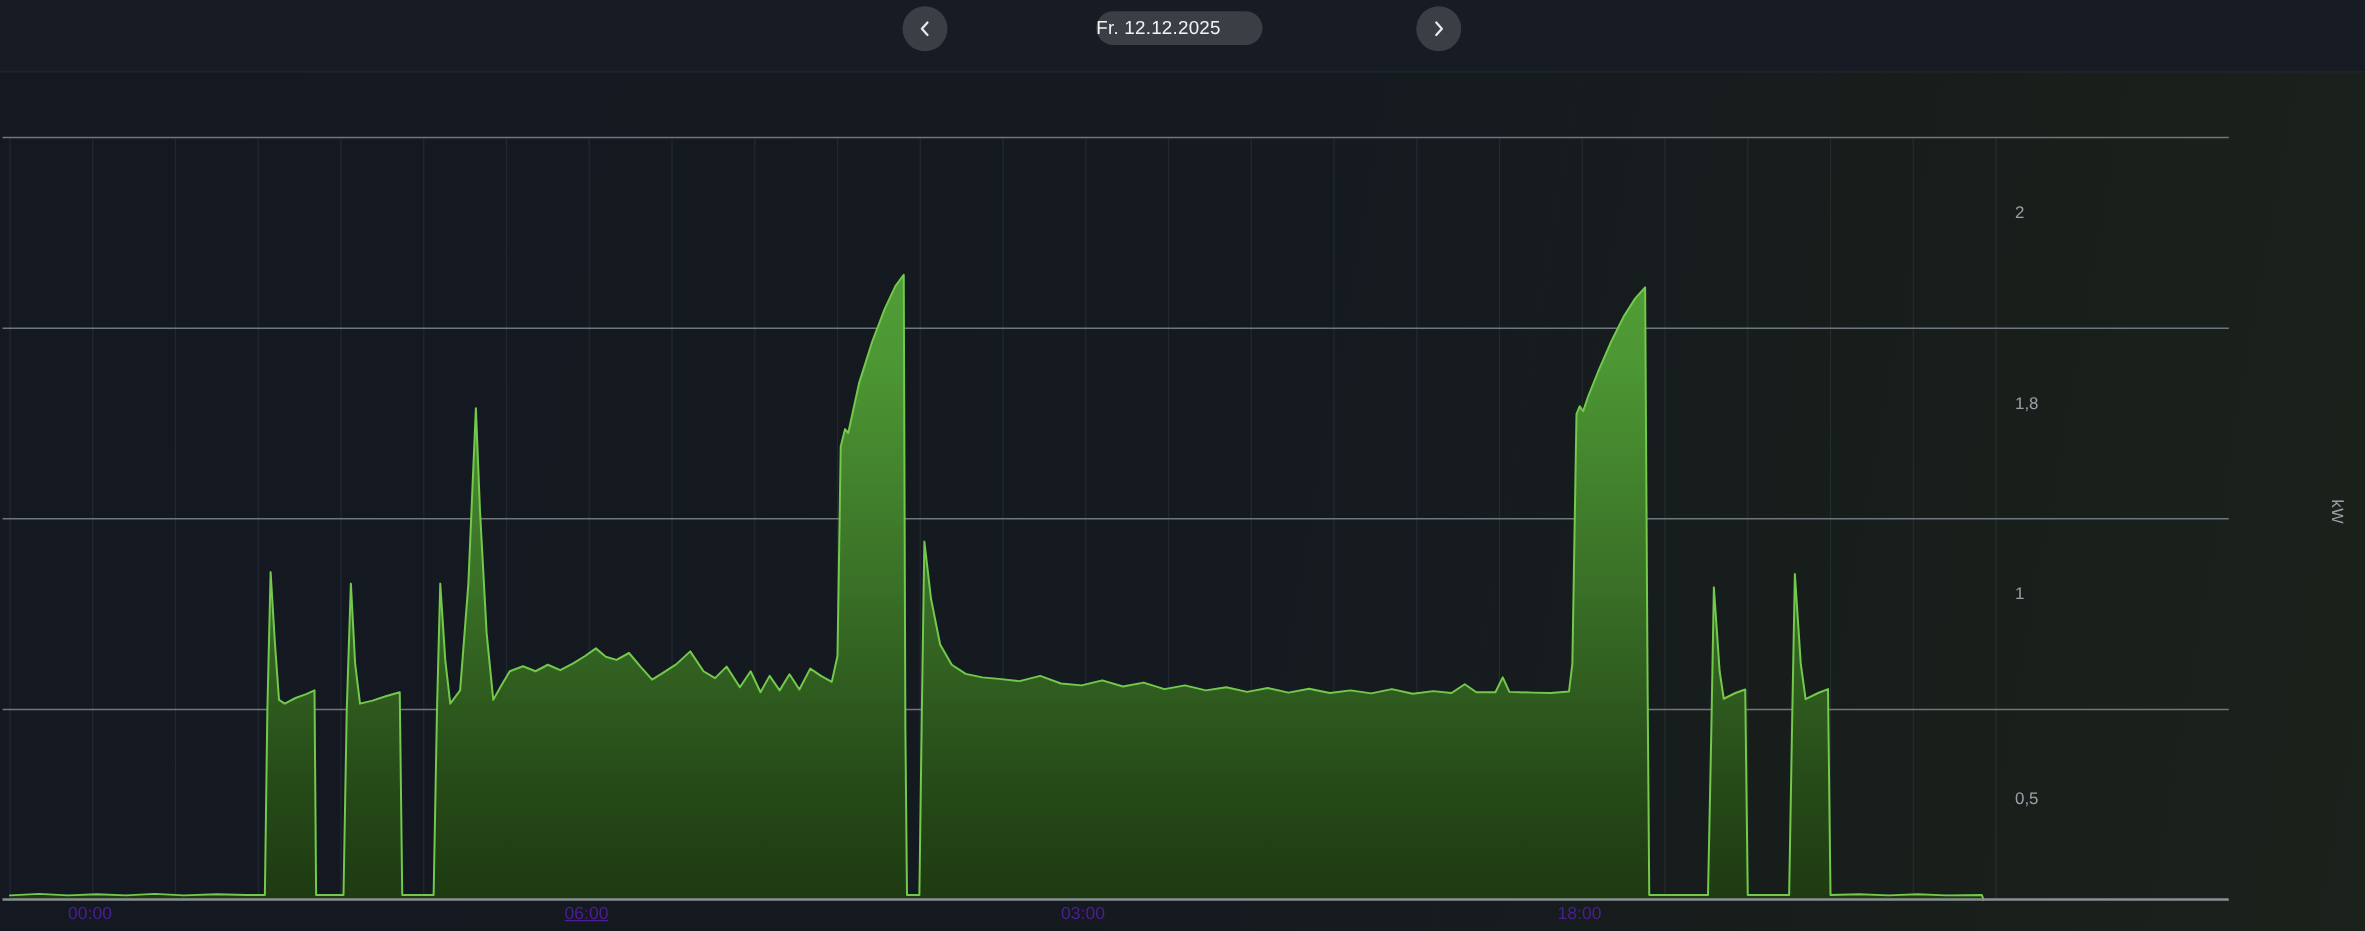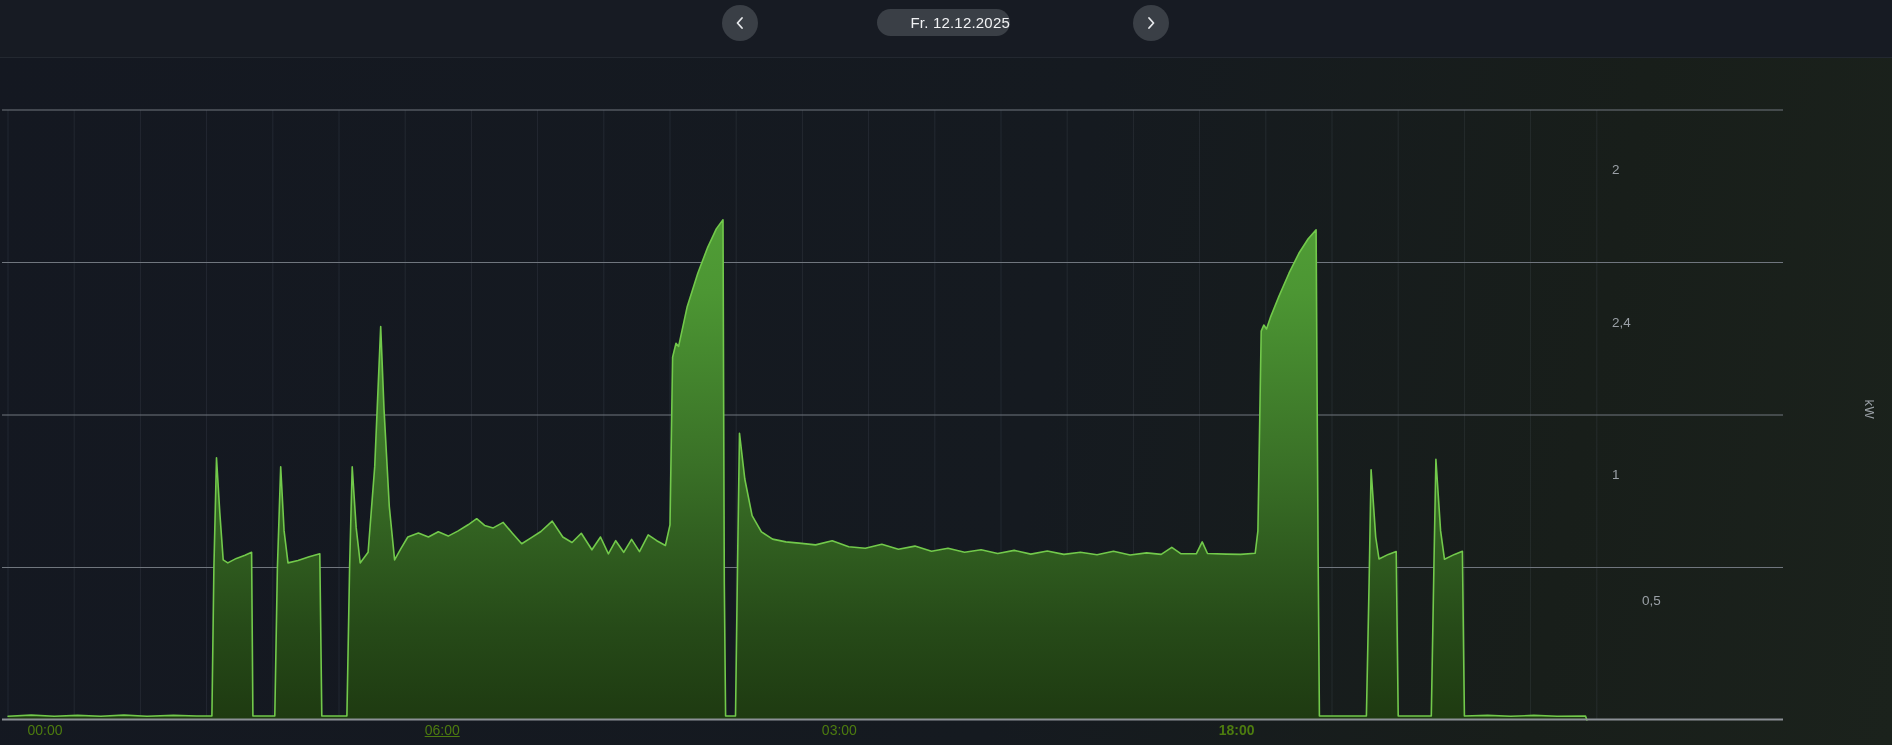--- a/index.html
+++ b/index.html
@@ -16,27 +16,27 @@
   .nav-btn{
     position:absolute;top:5px;width:36px;height:36px;border-radius:50%;
     background:#3a3f46;border:none;display:flex;align-items:center;justify-content:center;
     cursor:pointer;padding:0;
   }
   .nav-btn.prev{left:722px;}
   .nav-btn.next{left:1133px;}
   .date-pill{
     position:absolute;left:877px;top:9px;width:133px;height:27px;border-radius:14px;
     background:#3a3f46;color:#f1f2f4;font-size:15px;font-weight:500;letter-spacing:.2px;
-    display:flex;align-items:center;justify-content:flex-end;cursor:pointer;
+    display:flex;align-items:center;justify-content:flex-start;cursor:pointer;
   }
   .chart{position:absolute;top:0;left:0;width:1892px;height:745px;z-index:1;}
   #chart-svg{position:absolute;top:0;left:0;}
   .x-tick{
     position:absolute;top:722px;transform:translateX(-50%);
-    color:#4d7c0f;font-size:14px;white-space:nowrap;z-index:2;
+    color:#4c1d95;font-size:14px;white-space:nowrap;z-index:2;margin-left:27px;
   }
   .y-tick{
     position:absolute;left:1612px;color:#9aa0a6;font-size:13.5px;z-index:2;white-space:nowrap;
   }
   .unit-label{
     position:absolute;left:1860px;top:402px;color:#9aa0a6;font-size:13px;
     transform:rotate(90deg);transform-origin:center;z-index:2;letter-spacing:.5px;
   }
 </style>
 </head>
@@ -99,20 +99,20 @@
       <line x1="2" y1="415.0" x2="1783" y2="415.0" stroke="#70767e" stroke-width="1.2"></line>
       <line x1="2" y1="567.5" x2="1783" y2="567.5" stroke="#70767e" stroke-width="1.2"></line>
       <path d="M 8.0 720 L 8.0 716.3 L 31.2 715.1 L 54.3 716.3 L 77.5 715.4 L 100.7 716.3 L 123.9 715.1 L 147.0 716.3 L 173.5 715.4 L 196.7 716.0 L 211.9 716.0 L 213.9 567.5 L 216.5 457.7 L 219.8 512.6 L 223.2 559.9 L 227.8 562.9 L 236.4 558.4 L 245.0 555.3 L 251.6 552.3 L 252.9 716.0 L 274.8 716.0 L 277.4 567.5 L 280.7 466.9 L 284.1 530.9 L 288.0 562.9 L 298.0 560.5 L 309.2 556.8 L 319.8 553.8 L 321.8 716.0 L 346.9 716.0 L 349.6 567.5 L 352.2 466.9 L 356.2 527.9 L 360.2 562.9 L 368.1 552.3 L 374.7 466.9 L 380.7 326.6 L 384.0 408.9 L 389.3 506.5 L 394.6 559.9 L 400.6 549.2 L 407.8 537.0 L 418.4 533.0 L 428.4 537.0 L 438.3 531.8 L 448.2 536.1 L 458.2 530.9 L 468.1 524.8 L 476.7 518.7 L 484.6 525.4 L 493.2 527.9 L 503.2 522.4 L 512.4 533.3 L 521.7 543.7 L 531.0 537.9 L 540.9 531.5 L 552.2 521.1 L 562.8 537.0 L 572.0 542.5 L 581.3 533.3 L 591.9 549.8 L 600.5 537.0 L 608.4 553.8 L 615.7 540.7 L 623.7 552.3 L 631.6 539.4 L 639.5 551.6 L 648.2 534.9 L 656.8 540.7 L 665.4 545.5 L 670.0 524.8 L 672.6 357.1 L 676.0 343.3 L 678.6 346.4 L 687.2 306.7 L 697.8 273.2 L 707.7 247.3 L 716.3 228.9 L 723.0 219.8 L 724.3 582.8 L 725.6 716.0 L 735.5 716.0 L 737.5 567.5 L 739.5 433.3 L 744.8 479.0 L 752.1 515.6 L 761.4 531.8 L 772.6 539.1 L 785.9 541.9 L 799.1 543.1 L 815.6 544.9 L 832.2 540.7 L 848.7 546.8 L 865.3 548.3 L 881.8 544.3 L 898.4 549.2 L 914.9 546.1 L 931.5 551.3 L 948.0 548.3 L 964.6 552.3 L 981.1 549.8 L 997.7 553.5 L 1014.2 550.4 L 1030.8 554.1 L 1047.3 551.0 L 1063.9 554.4 L 1080.4 552.3 L 1097.0 554.7 L 1113.5 551.3 L 1130.1 555.0 L 1146.6 552.9 L 1161.2 554.4 L 1171.8 547.4 L 1181.1 553.8 L 1196.3 553.8 L 1202.2 541.9 L 1207.5 553.5 L 1226.1 554.1 L 1240.6 554.4 L 1255.2 553.2 L 1257.9 530.9 L 1261.2 331.1 L 1263.8 325.0 L 1266.5 329.0 L 1270.4 317.4 L 1279.0 296.1 L 1289.0 273.2 L 1298.9 253.3 L 1308.2 238.7 L 1316.1 229.9 L 1318.1 552.3 L 1319.4 716.0 L 1366.4 716.0 L 1369.1 582.8 L 1371.1 469.9 L 1375.7 537.0 L 1379.0 559.0 L 1388.3 554.4 L 1396.2 551.6 L 1398.2 716.0 L 1431.3 716.0 L 1433.9 567.5 L 1435.9 459.2 L 1440.6 530.9 L 1444.5 559.3 L 1454.5 554.4 L 1462.4 551.3 L 1464.4 716.0 L 1487.6 715.4 L 1510.7 716.3 L 1533.9 715.4 L 1557.1 716.3 L 1585.5 716.0 L 1586.9 720.0 L 1586.9 720 Z" fill="url(#fillGrad)"></path>
       <path d="M 8.0 716.3 L 31.2 715.1 L 54.3 716.3 L 77.5 715.4 L 100.7 716.3 L 123.9 715.1 L 147.0 716.3 L 173.5 715.4 L 196.7 716.0 L 211.9 716.0 L 213.9 567.5 L 216.5 457.7 L 219.8 512.6 L 223.2 559.9 L 227.8 562.9 L 236.4 558.4 L 245.0 555.3 L 251.6 552.3 L 252.9 716.0 L 274.8 716.0 L 277.4 567.5 L 280.7 466.9 L 284.1 530.9 L 288.0 562.9 L 298.0 560.5 L 309.2 556.8 L 319.8 553.8 L 321.8 716.0 L 346.9 716.0 L 349.6 567.5 L 352.2 466.9 L 356.2 527.9 L 360.2 562.9 L 368.1 552.3 L 374.7 466.9 L 380.7 326.6 L 384.0 408.9 L 389.3 506.5 L 394.6 559.9 L 400.6 549.2 L 407.8 537.0 L 418.4 533.0 L 428.4 537.0 L 438.3 531.8 L 448.2 536.1 L 458.2 530.9 L 468.1 524.8 L 476.7 518.7 L 484.6 525.4 L 493.2 527.9 L 503.2 522.4 L 512.4 533.3 L 521.7 543.7 L 531.0 537.9 L 540.9 531.5 L 552.2 521.1 L 562.8 537.0 L 572.0 542.5 L 581.3 533.3 L 591.9 549.8 L 600.5 537.0 L 608.4 553.8 L 615.7 540.7 L 623.7 552.3 L 631.6 539.4 L 639.5 551.6 L 648.2 534.9 L 656.8 540.7 L 665.4 545.5 L 670.0 524.8 L 672.6 357.1 L 676.0 343.3 L 678.6 346.4 L 687.2 306.7 L 697.8 273.2 L 707.7 247.3 L 716.3 228.9 L 723.0 219.8 L 724.3 582.8 L 725.6 716.0 L 735.5 716.0 L 737.5 567.5 L 739.5 433.3 L 744.8 479.0 L 752.1 515.6 L 761.4 531.8 L 772.6 539.1 L 785.9 541.9 L 799.1 543.1 L 815.6 544.9 L 832.2 540.7 L 848.7 546.8 L 865.3 548.3 L 881.8 544.3 L 898.4 549.2 L 914.9 546.1 L 931.5 551.3 L 948.0 548.3 L 964.6 552.3 L 981.1 549.8 L 997.7 553.5 L 1014.2 550.4 L 1030.8 554.1 L 1047.3 551.0 L 1063.9 554.4 L 1080.4 552.3 L 1097.0 554.7 L 1113.5 551.3 L 1130.1 555.0 L 1146.6 552.9 L 1161.2 554.4 L 1171.8 547.4 L 1181.1 553.8 L 1196.3 553.8 L 1202.2 541.9 L 1207.5 553.5 L 1226.1 554.1 L 1240.6 554.4 L 1255.2 553.2 L 1257.9 530.9 L 1261.2 331.1 L 1263.8 325.0 L 1266.5 329.0 L 1270.4 317.4 L 1279.0 296.1 L 1289.0 273.2 L 1298.9 253.3 L 1308.2 238.7 L 1316.1 229.9 L 1318.1 552.3 L 1319.4 716.0 L 1366.4 716.0 L 1369.1 582.8 L 1371.1 469.9 L 1375.7 537.0 L 1379.0 559.0 L 1388.3 554.4 L 1396.2 551.6 L 1398.2 716.0 L 1431.3 716.0 L 1433.9 567.5 L 1435.9 459.2 L 1440.6 530.9 L 1444.5 559.3 L 1454.5 554.4 L 1462.4 551.3 L 1464.4 716.0 L 1487.6 715.4 L 1510.7 716.3 L 1533.9 715.4 L 1557.1 716.3 L 1585.5 716.0 L 1586.9 720.0" fill="none" stroke="#72c94b" stroke-width="1.6" stroke-linejoin="round" stroke-linecap="round"></path>
       <line x1="2" y1="719.5" x2="1783" y2="719.5" stroke="#8b9096" stroke-width="2"></line>
     </svg>
   <div id="labels">
       <div class="x-tick" style="left: 45px;">00:00</div>
       <div class="x-tick" style="left: 442.2px; text-decoration: underline;">06:00</div>
       <div class="x-tick" style="left: 839.4px;">03:00</div>
-      <div class="x-tick" style="left: 1236.6px; font-weight: bold;">18:00</div>
+      <div class="x-tick" style="left: 1236.6px;">18:00</div>
       <div class="y-tick" style="top: 162px;">2</div>
-      <div class="y-tick" style="top: 314.5px;">2,4</div>
+      <div class="y-tick" style="top: 314.5px;">1,8</div>
       <div class="y-tick" style="top: 467px;">1</div>
-      <div class="y-tick" style="top: 593px; margin-left: 30px;">0,5</div>
+      <div class="y-tick" style="top: 631px;">0,5</div>
     </div>
   <div class="unit-label">kW</div>
 </div>
 
 </body></html>

